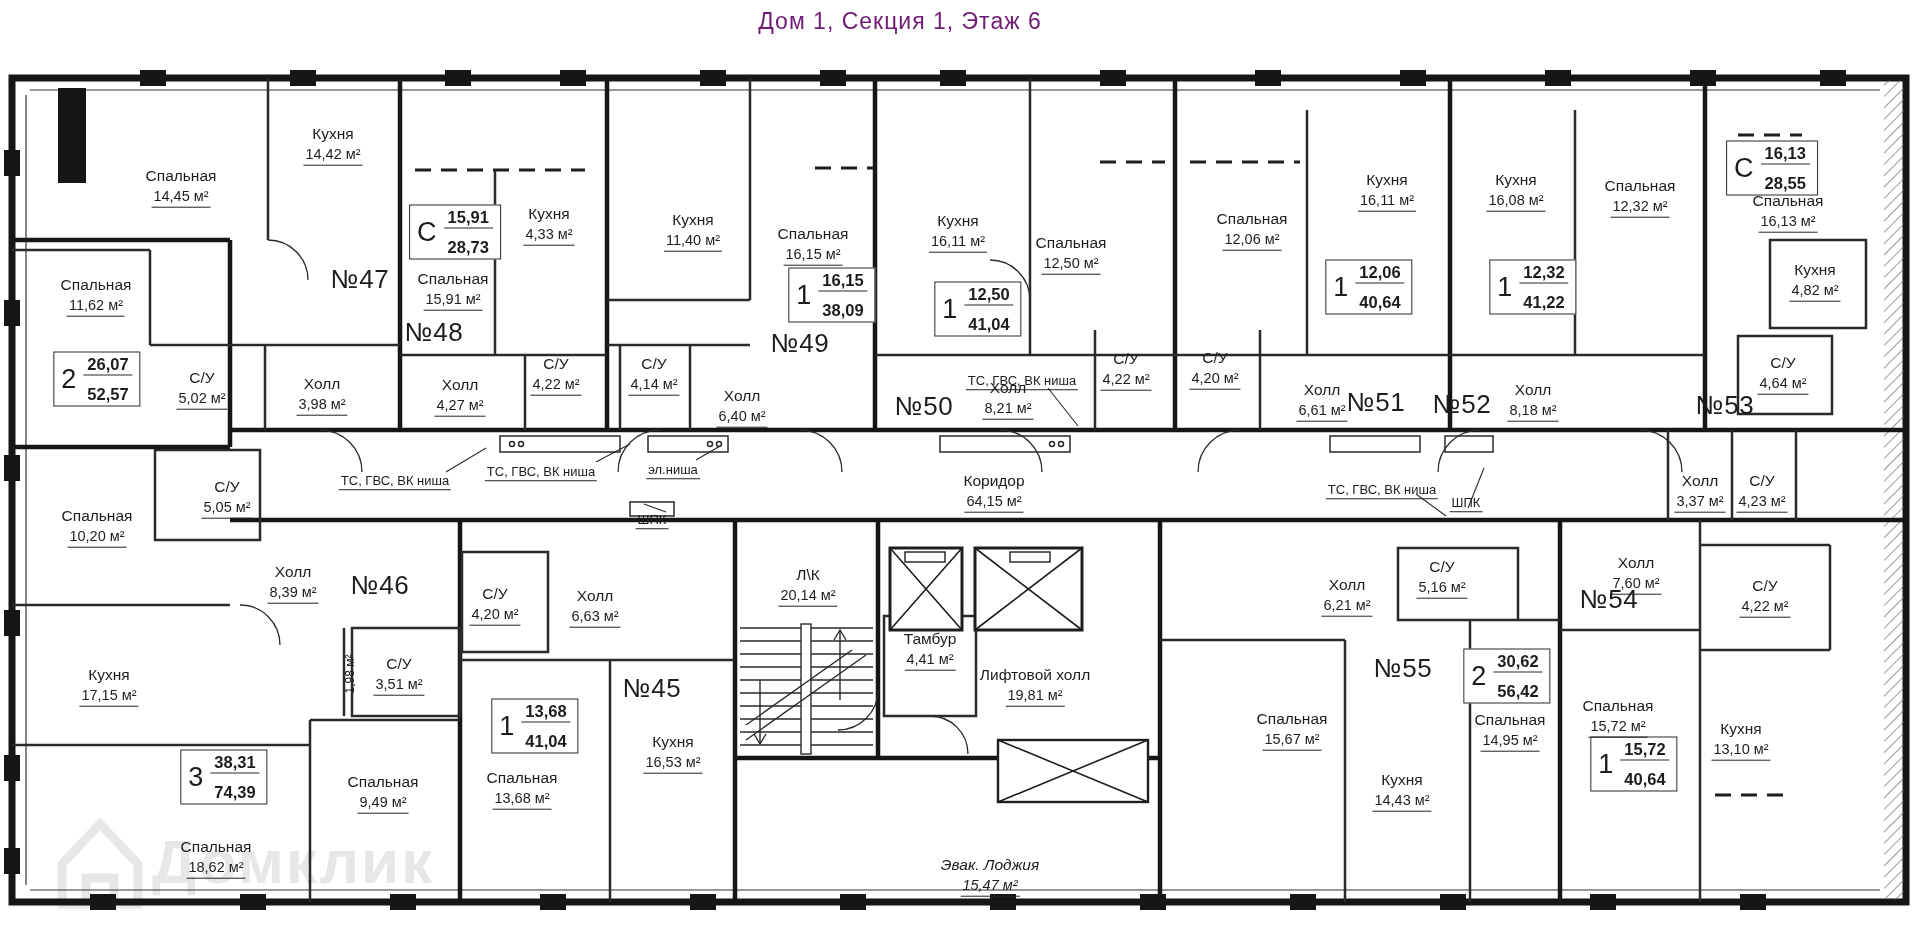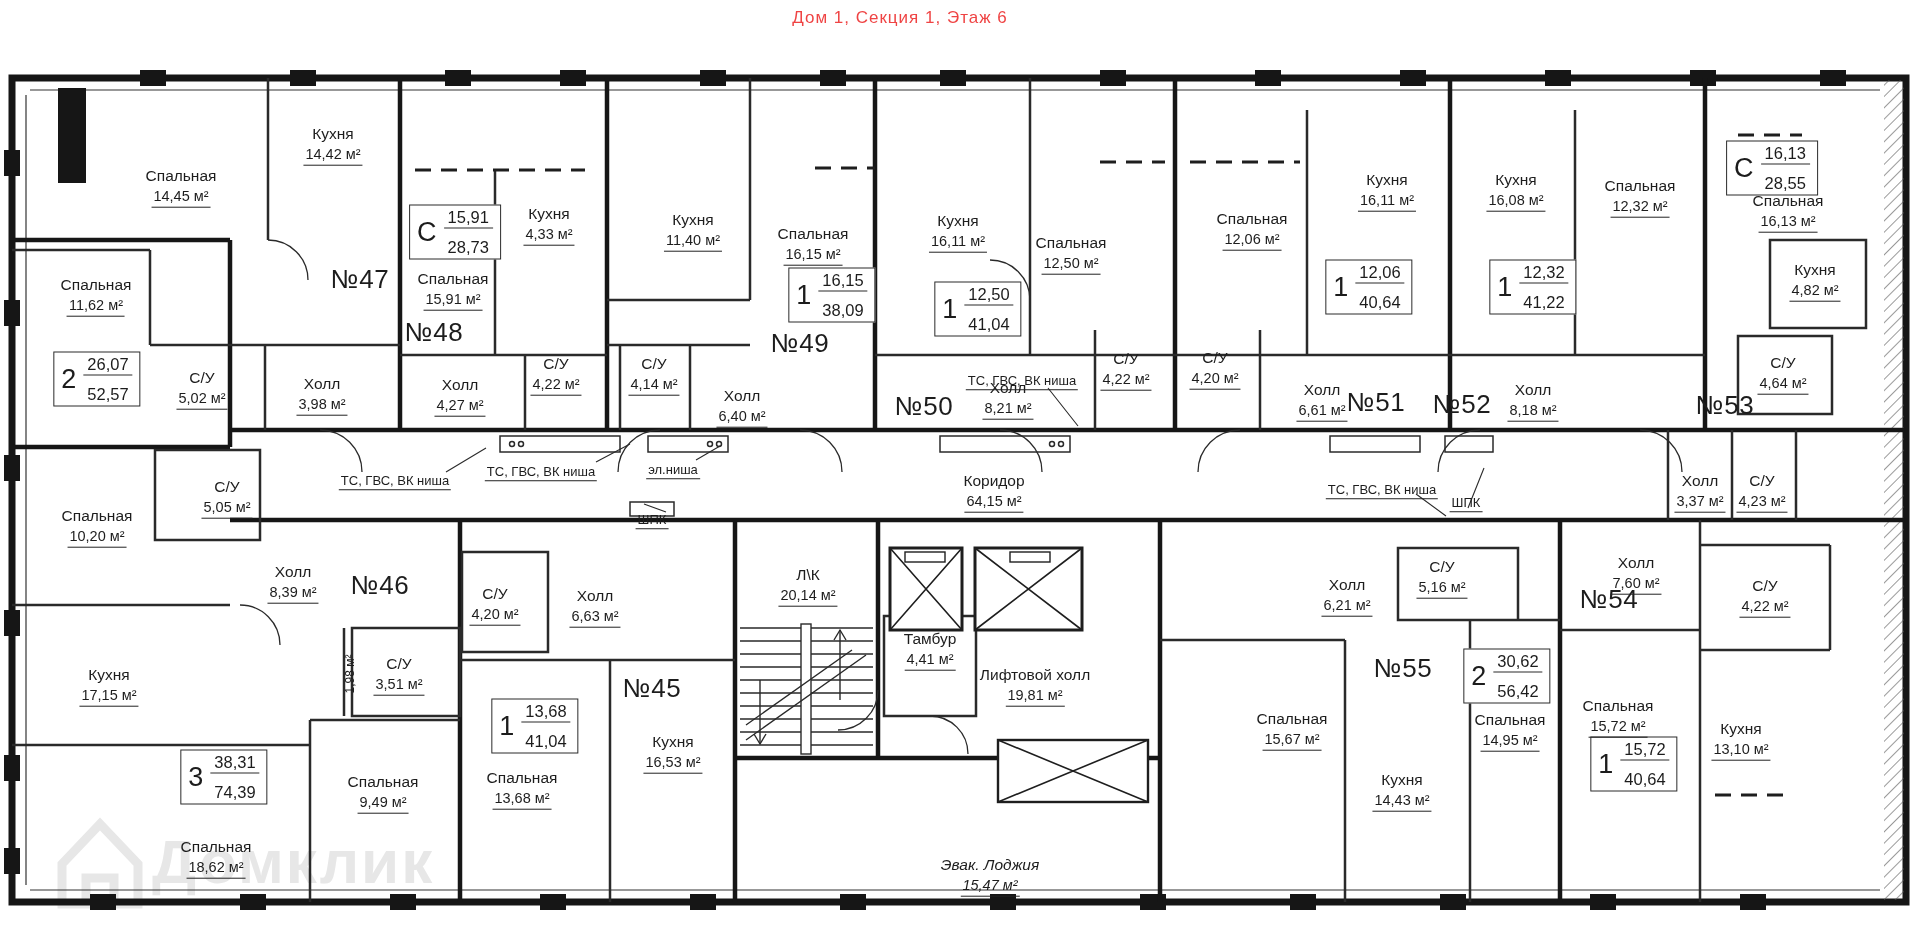--- a/index.html
+++ b/index.html
@@ -1,32 +1,32 @@
 <!DOCTYPE html>
 <html><head>
 <meta charset="utf-8">
 <style>
   html,body{margin:0;padding:0;background:#fff;}
   body{font-family:"Liberation Sans", sans-serif;color:#1c1c1c;}
   .stage{position:relative;width:1920px;height:947px;background:#fff;overflow:hidden;}
-  .title{position:absolute;left:900px;top:8px;transform:translateX(-50%);font-size:17px;
-         letter-spacing:1px;white-space:nowrap;color:#ef4444;}
+  .title{position:absolute;left:900px;top:8px;transform:translateX(-50%);font-size:23px;
+         letter-spacing:1px;white-space:nowrap;color:#701a75;}
   svg.planbg{position:absolute;left:0;top:0;}
   .labels{position:absolute;left:0;top:0;width:100%;height:100%;}
   .lbl{position:absolute;transform:translate(-50%,-50%);text-align:center;line-height:1.22;
        white-space:nowrap;color:#1d1d1d;}
   .rname{display:block;font-size:15.5px;}
   .rarea{display:inline-block;font-size:14.5px;border-bottom:1.3px solid #222;padding:0 2px 1px 2px;}
   .vert{transform:translate(-50%,-50%) rotate(-90deg);}
   .vert .rname{font-size:12px;}
   .apt-num{font-size:26px;letter-spacing:.5px;}
   .badge{position:absolute;transform:translate(-50%,-50%);display:flex;align-items:stretch;
          border:1.7px solid #2b2b2b;background:#fff;padding:2px 7px;gap:7px;}
   .badge-type{font-size:27px;align-self:center;}
-  .badge-vals{display:flex;flex-direction:column;font-size:16.5px;text-align:center;justify-content:center;}
+  .badge-vals{display:flex;flex-direction:column;font-size:16.5px;text-align:center;justify-content:center;font-weight:bold;}
   .badge-vals .top{border-bottom:1.4px solid #2b2b2b;padding:0 4px 1px 4px;}
   .badge-vals .bot{padding-top:9px;}
   .svc{font-size:13px;border-bottom:1.2px solid #222;padding:0 2px 1px 2px;white-space:nowrap;}
   .wmtext{position:absolute;left:152px;top:826px;font-size:62px;font-weight:bold;
           color:#e7e7e7;letter-spacing:2px;}
 </style>
 </head>
 <body>
 
 <div class="stage">

